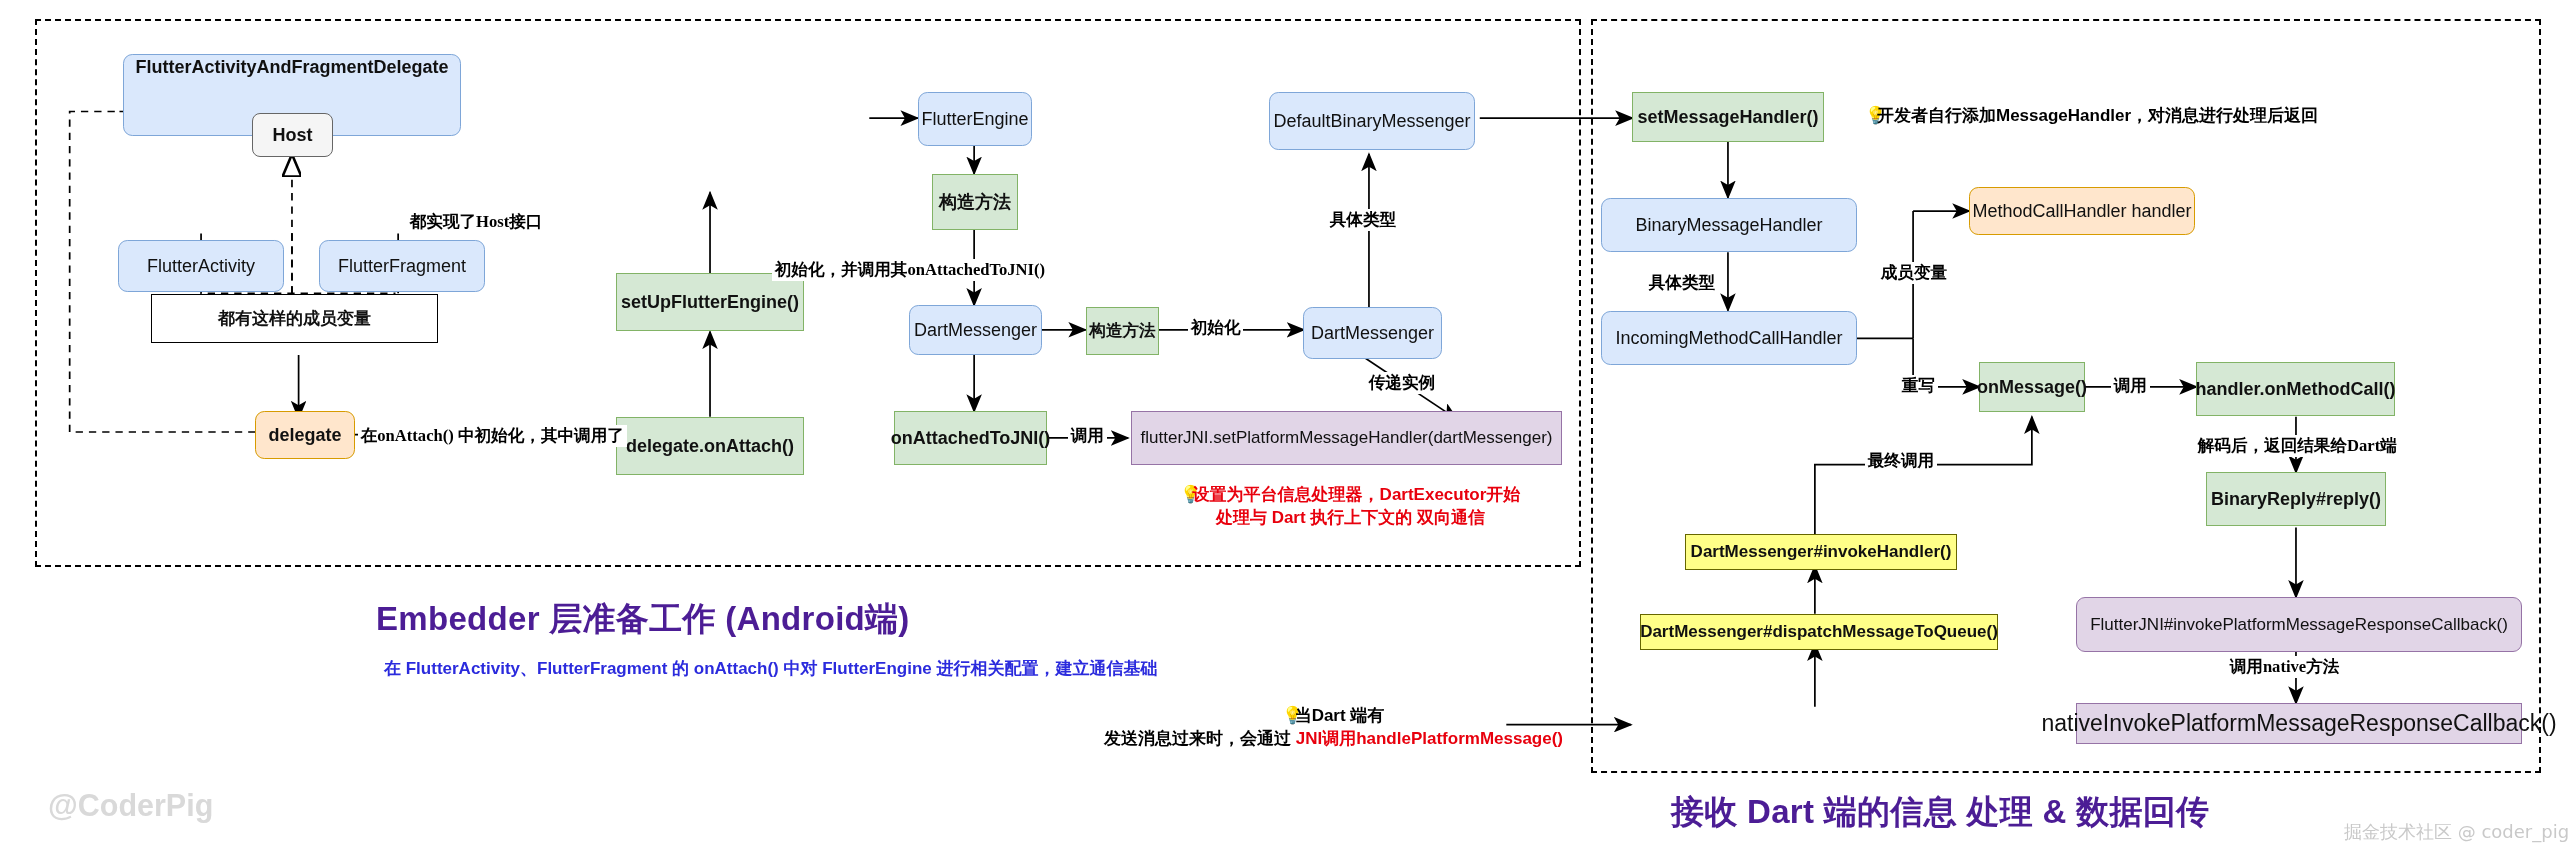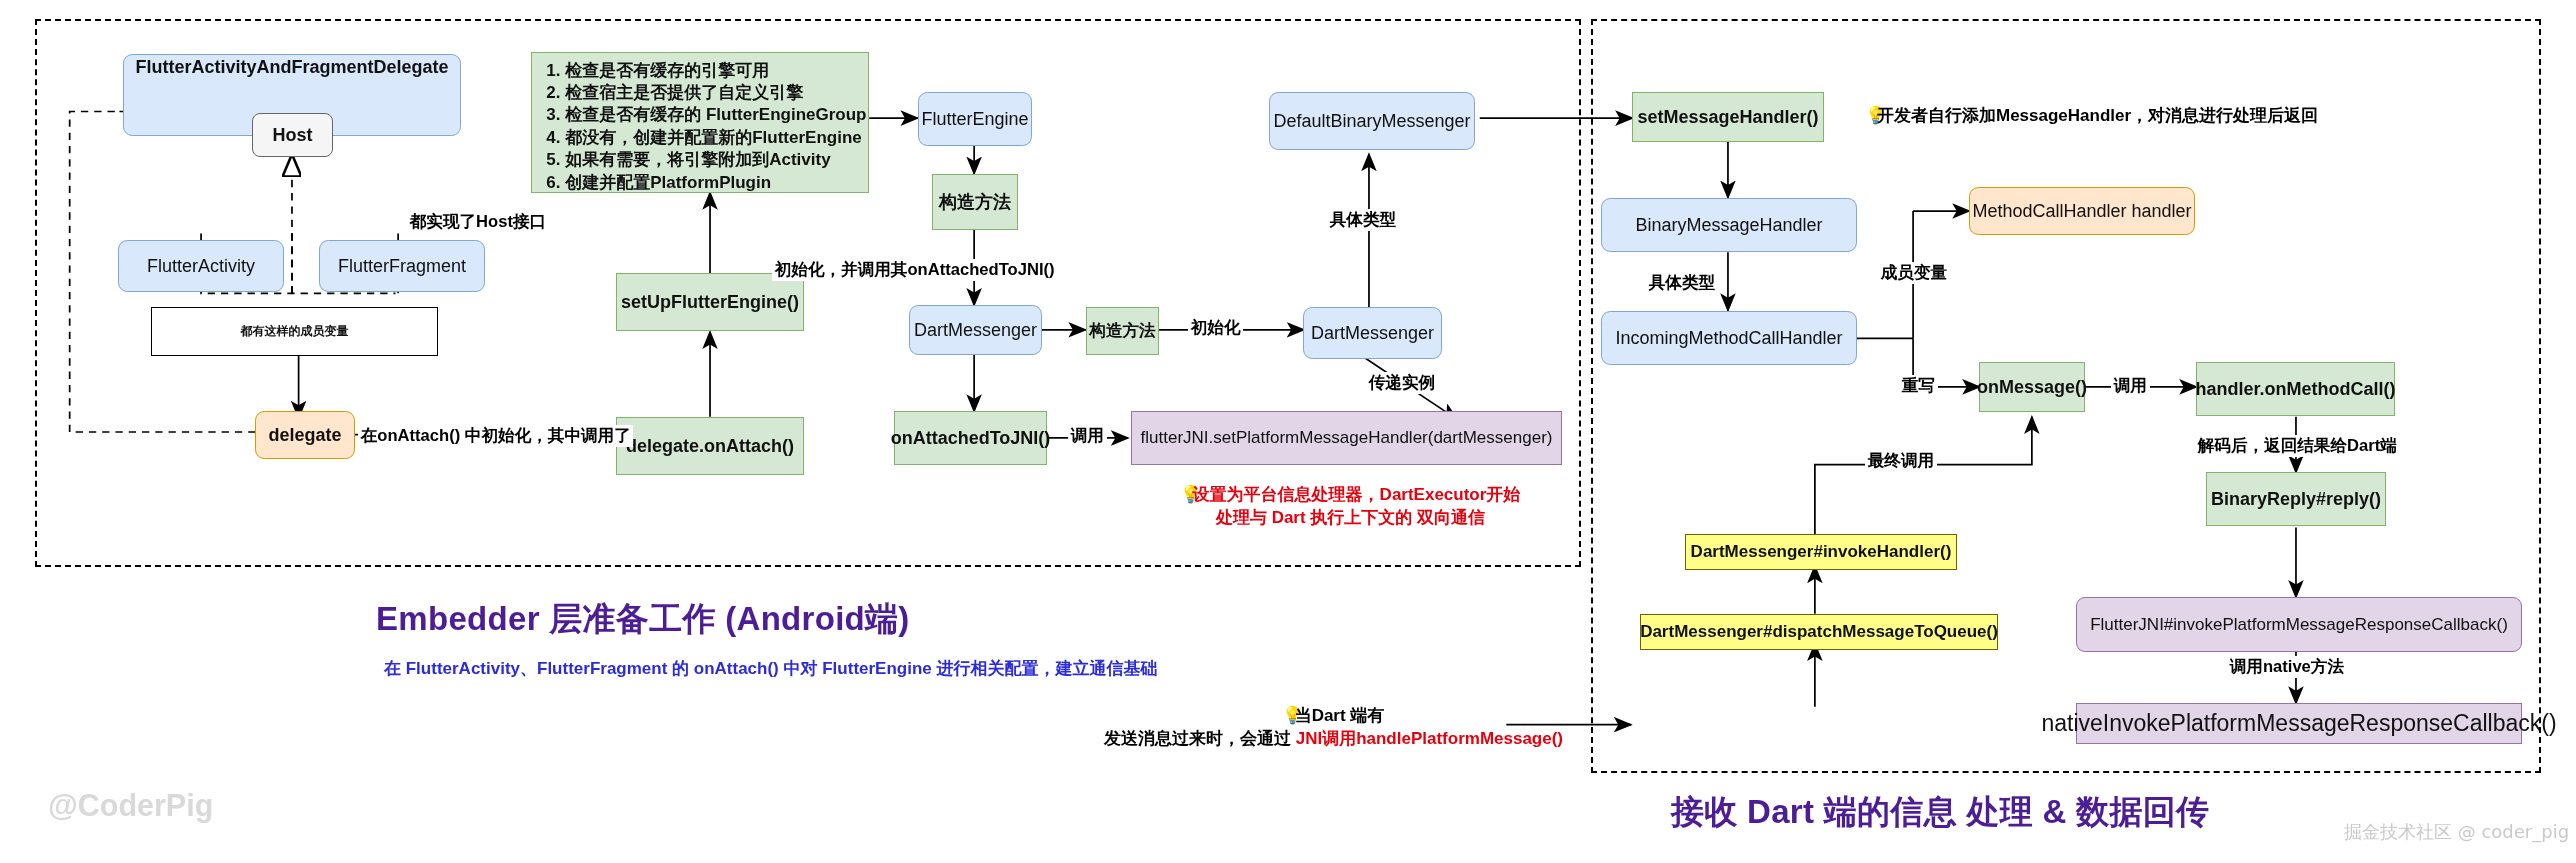--- a/index.html
+++ b/index.html
@@ -38,21 +38,21 @@
   }
   .listnode ol{margin:0;padding-left:22.6px;}
   .listnode li{white-space:nowrap;}
 
   
   .dashbox{position:absolute;border:2px dashed #000;box-sizing:border-box;background:transparent;}
 
   
   .lbl{
     position:absolute;font-size:16.6px;color:#000;white-space:nowrap;
-    background:#fff;padding:0 2.7px;font-weight:bold;
+    background:#fff;padding:0 2.7px;font-weight:bold;font-family:Liberation Serif, serif;
   }
 
   .title{
     position:absolute;color:#4c1d95;font-weight:bold;white-space:nowrap;
     font-size:33px;letter-spacing:0.3px;
   }
   .subtitle{
     position:absolute;color:#2b2bdd;font-weight:bold;white-space:nowrap;font-size:17px;
   }
   .tip{
@@ -160,46 +160,36 @@
     <span>Host</span>
   </div>
 
   <div class="node blue" style="left:118px;top:240px;width:166px;height:52px;">
     <span>FlutterActivity</span>
   </div>
   <div class="node blue" style="left:319px;top:240px;width:166px;height:52px;">
     <span>FlutterFragment</span>
   </div>
 
-  <div class="node white bold" style="left:151px;top:307px;width:287px;height:49px;font-size:12px;">
+  <div class="node white bold" style="left:151px;top:294px;width:287px;height:49px;font-size:17px;">
     <span>都有这样的成员变量</span>
   </div>
 
   <div class="node orange bold" style="left:255px;top:411px;width:100px;height:48px;">
     <span>delegate</span>
   </div>
 
   <div class="node green bold" style="left:616px;top:273px;width:188px;height:58px;">
     <span>setUpFlutterEngine()</span>
   </div>
 
   <div class="node green bold" style="left:616px;top:417px;width:188px;height:58px;">
     <span>delegate.onAttach()</span>
   </div>
 
-  <div class="listnode" style="left:531px;top:52px;width:338px;height:141px;">
-    <ol>
-      <li>检查是否有缓存的引擎可用</li>
-      <li>检查宿主是否提供了自定义引擎</li>
-      <li>检查是否有缓存的 FlutterEngineGroup</li>
-      <li>都没有，创建并配置新的FlutterEngine</li>
-      <li>如果有需要，将引擎附加到Activity</li>
-      <li>创建并配置PlatformPlugin</li>
-    </ol>
-  </div>
 
   <div class="node blue" style="left:918px;top:92px;width:114px;height:54px;">
     <span>FlutterEngine</span>
   </div>
 
   <div class="node green bold" style="left:932px;top:174px;width:86px;height:56px;">
     <span>构造方法</span>
   </div>
 
   <div class="node blue" style="left:909px;top:305px;width:133px;height:50px;">

